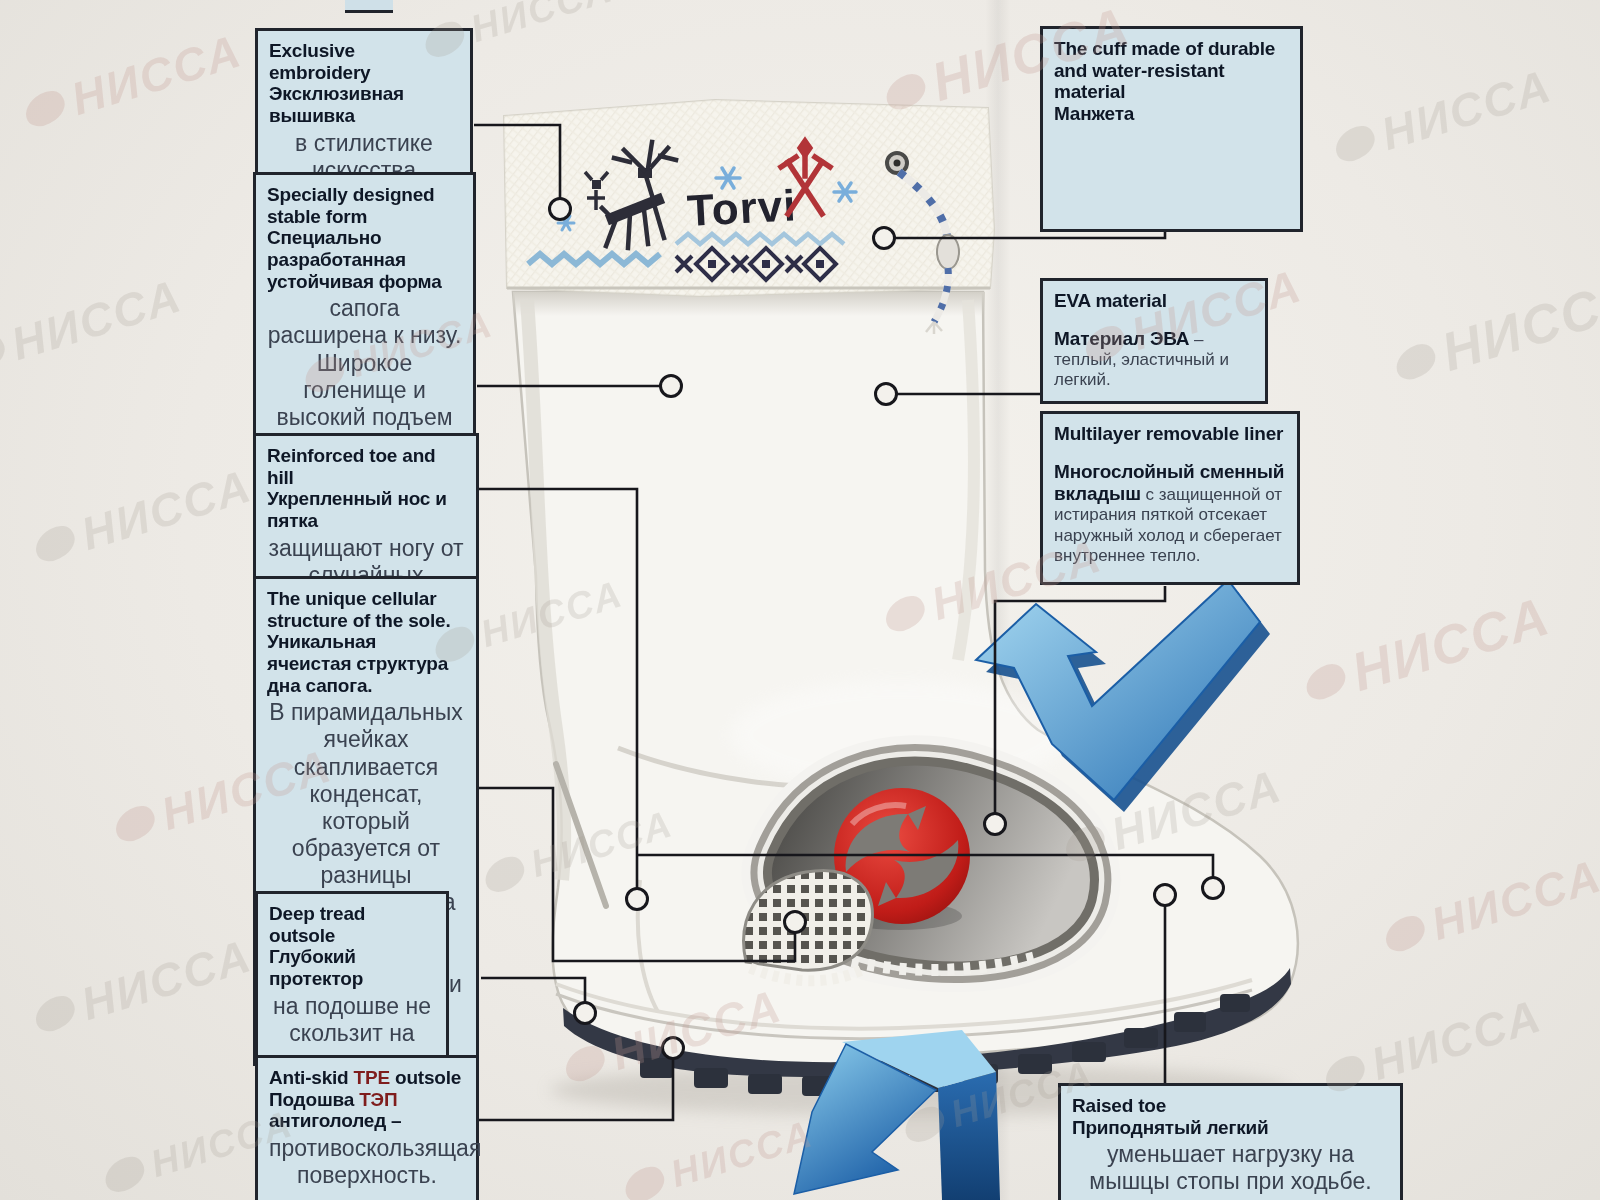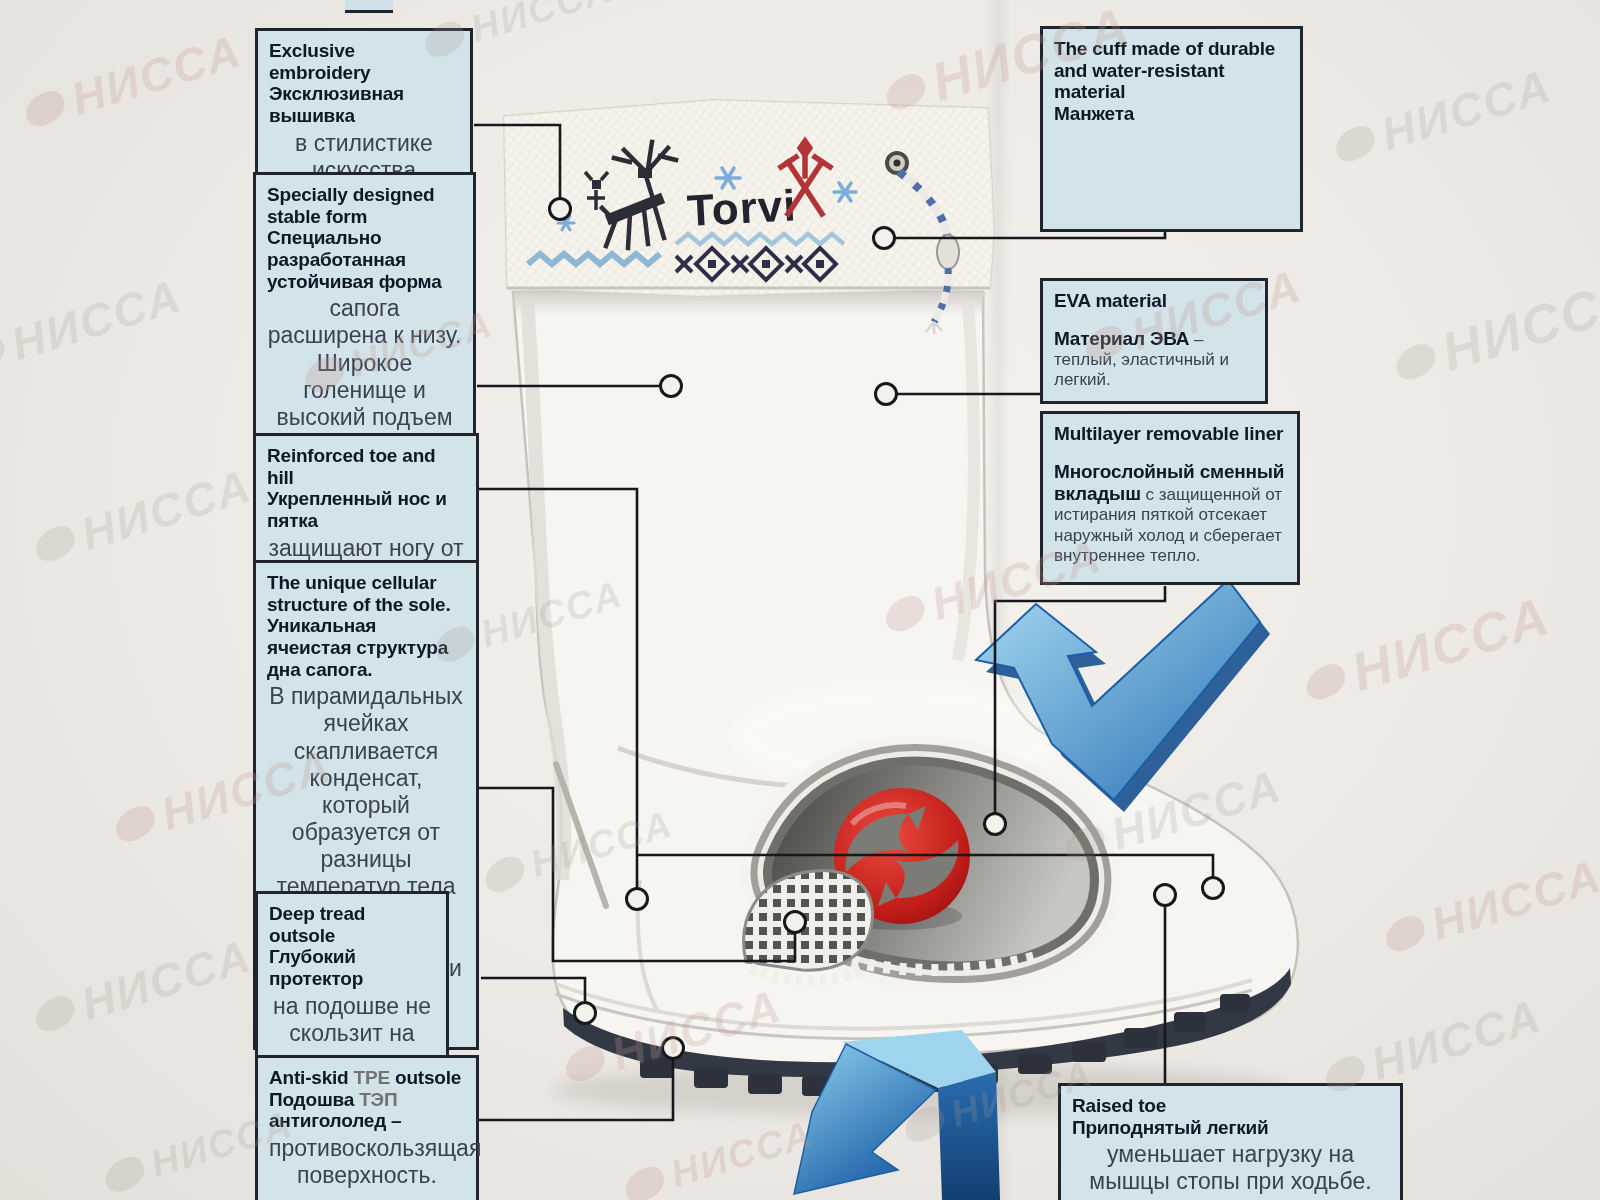--- a/index.html
+++ b/index.html
@@ -20,21 +20,21 @@
   .wm.pink{color:#c39a92;opacity:.26;}
   .wm.sm{font-size:38px;}
   .wm.lg{font-size:54px;}
   
   .callout{position:absolute;box-sizing:border-box;background:#d2e3ea;
       border:3px solid #20242c;padding:9px 11px 11px;z-index:20;}
   .callout .hd{font-weight:bold;color:#0e1726;font-size:19px;line-height:1.14;letter-spacing:-0.2px;}
   .callout .bd{font-size:23px;line-height:1.18;color:#3a4250;margin-top:3px;text-align:center;}
   .callout .mix{font-size:17px;line-height:1.18;color:#3a4250;margin-top:16px;}
   .callout .mix b{color:#0e1726;font-size:19px;letter-spacing:-0.2px;}
-  .accent{color:#737373;}
+  .accent{color:#7f1d1d;}
   .top-sliver{position:absolute;left:345px;top:0;width:48px;height:10px;
       background:#cfe0e8;border-bottom:3px solid #20242c;z-index:20;}
   svg{position:absolute;inset:0;z-index:10;}
 </style>
 </head>
 <body>
 
 <div class="stage">
 
   <svg width="1600" height="1200" viewBox="0 0 1600 1200">
@@ -281,21 +281,21 @@
       <span>Специально разработанная устойчивая форма</span></div>
     <div class="bd">сапога расширена к низу. Широкое голенище и высокий подъем колодки позволяют легко снимать сапоги без помощи рук.</div>
   </div>
 
   <div class="callout" style="left:253px;top:433px;width:226px;min-height:110px">
     <div class="hd"><span>Reinforced toe and hill</span><br>
       <span>Укрепленный нос и пятка</span></div>
     <div class="bd">защищают ногу от случайных ударов.</div>
   </div>
 
-  <div class="callout" style="left:253px;top:560px;width:226px;min-height:288px">
+  <div class="callout" style="left:253px;top:576px;width:226px;min-height:288px">
     <div class="hd"><span>The unique cellular structure of the sole.</span><br>
       <span>Уникальная ячеистая структура дна сапога.</span></div>
     <div class="bd">В пирамидальных ячейках скапливается конденсат, который образуется от разницы температур тела человека и окружающей среды. Ваши ноги всегда будут сухими.</div>
   </div>
 
   <div class="callout" style="left:255px;top:891px;width:194px;min-height:142px">
     <div class="hd"><span>Deep tread outsole</span><br>
       <span>Глубокий протектор</span></div>
     <div class="bd">на подошве не скользит на снегу и поверхности льда.</div>
   </div>

